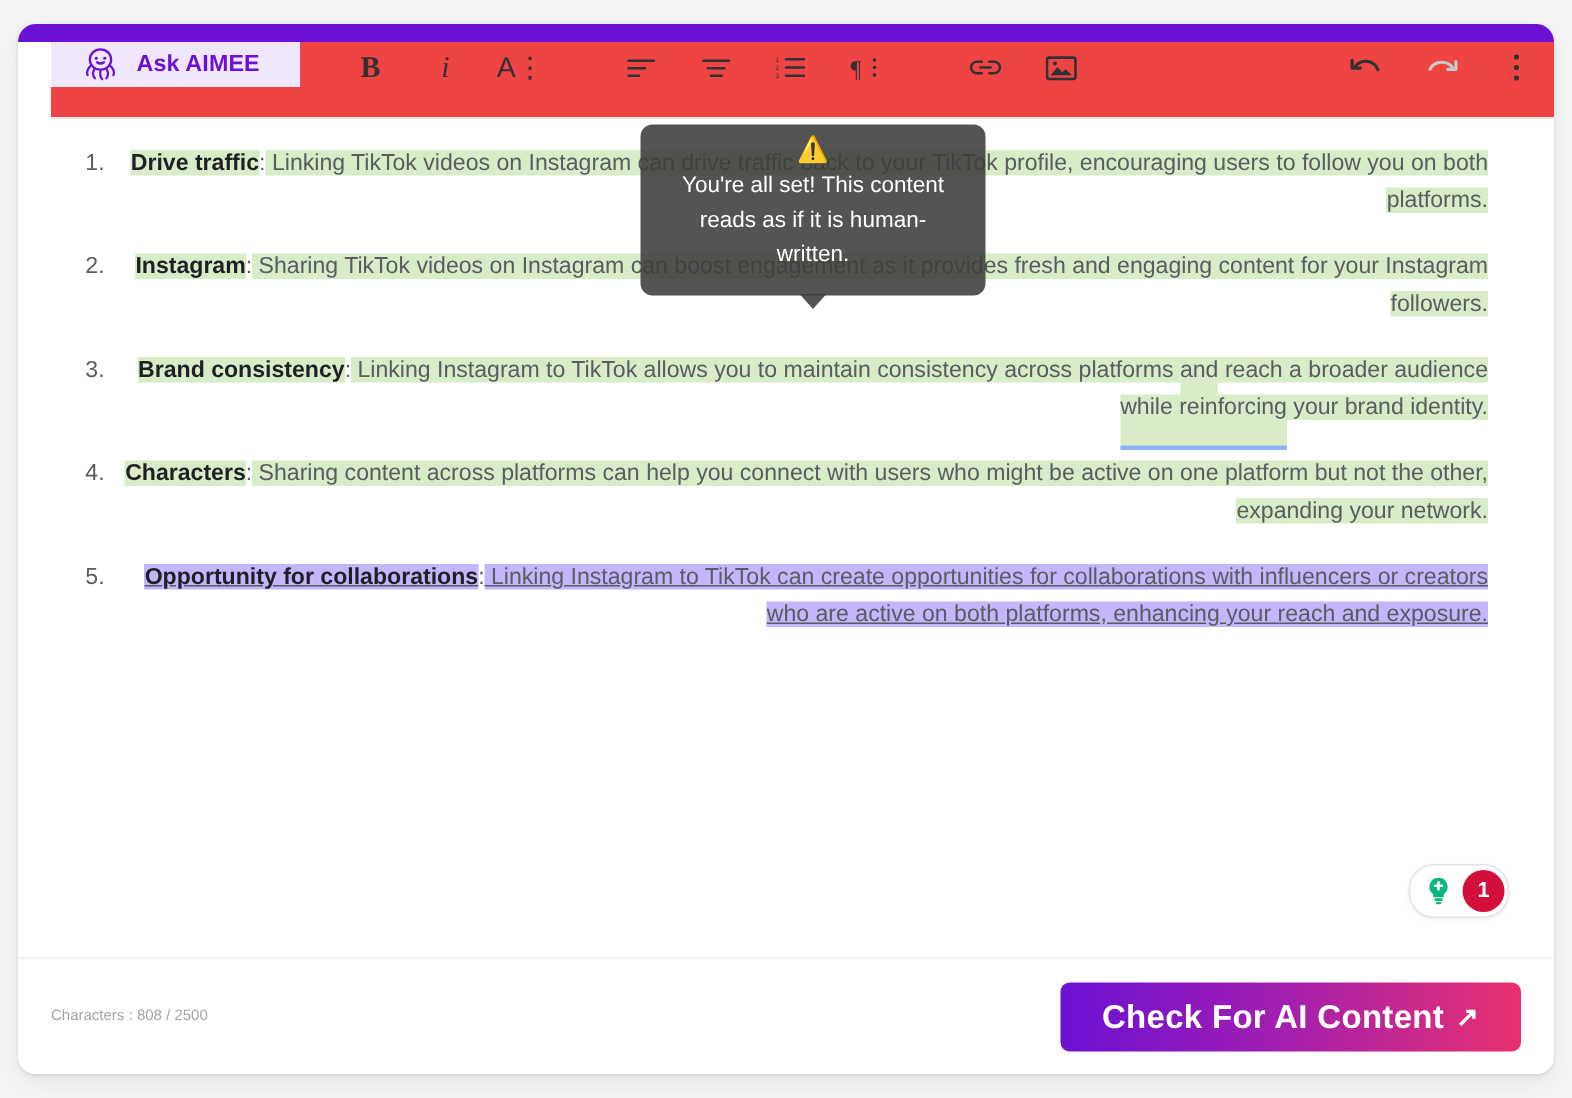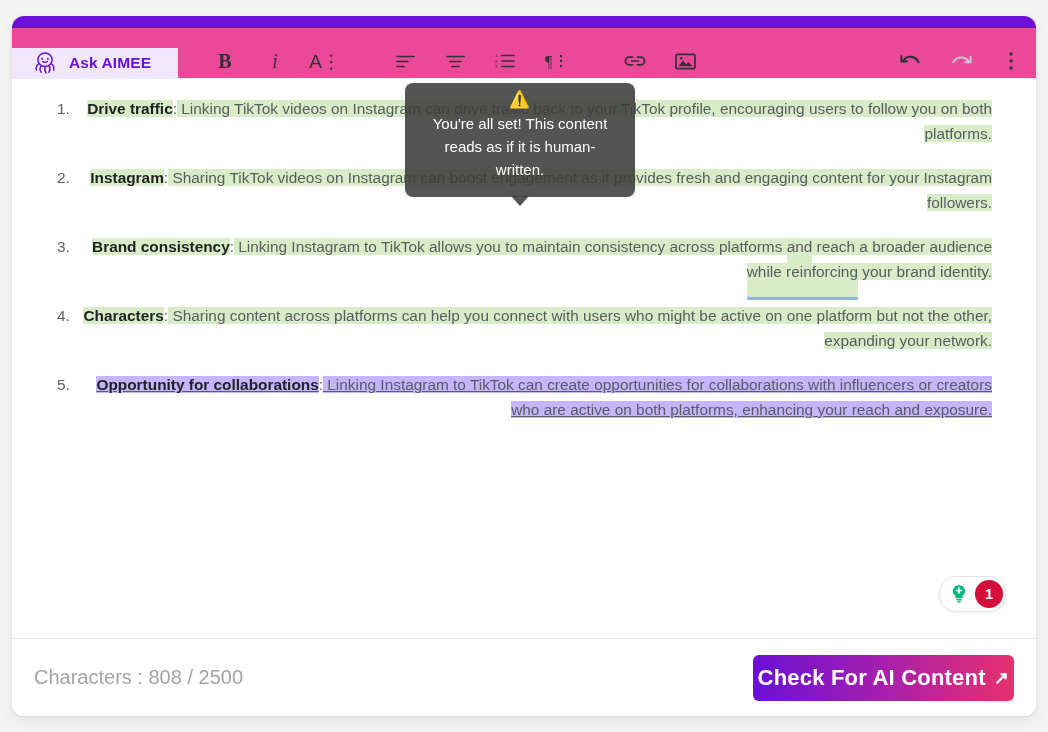--- a/index.html
+++ b/index.html
@@ -33,24 +33,25 @@
     height: 12px;
     background: #6b10d4;
     flex: 0 0 auto;
   }
 
   
   .toolbar {
     height: 50px;
     flex: 0 0 auto;
     display: flex;
-    align-items: flex-end;
-    background: #ec4899;
+    align-items: flex-start;
+    background: #ef4444;
     border-bottom: 1px solid #ececf0;
     position: relative;
+    margin-left: 22px;
   }
   .ask-aimee {
     width: 166px;
     background: #f1e7fd;
     display: flex;
     align-items: center;
     gap: 9px;
     padding-left: 18px;
     box-sizing: border-box;
     cursor: pointer;
@@ -200,33 +201,33 @@
     border-top: 1px solid #eeeef1;
     display: flex;
     align-items: center;
     justify-content: space-between;
     padding: 0 22px 0 22px;
     box-sizing: border-box;
     background: #ffffff;
   }
   .char-count {
     color: #a3a4aa;
-    font-size: 20px;
+    font-size: 10px;
   }
   .cta-btn {
     height: 46px;
     border: none;
     border-radius: 6px;
     background: linear-gradient(90deg, #6b10d4 0%, #a31fb0 48%, #e8306e 100%);
     color: #ffffff;
     font-family: "Liberation Sans", sans-serif;
     font-size: 22px;
     font-weight: bold;
     letter-spacing: 0.2px;
-    padding: 0 5px;
+    padding: 0 28px;
     display: flex;
     align-items: center;
     gap: 8px;
     cursor: pointer;
     margin-left: 17px;
   }
   .cta-arrow { font-size: 18px; font-weight: bold; display:inline-block; }
 </style>
 </head>
 <body>

